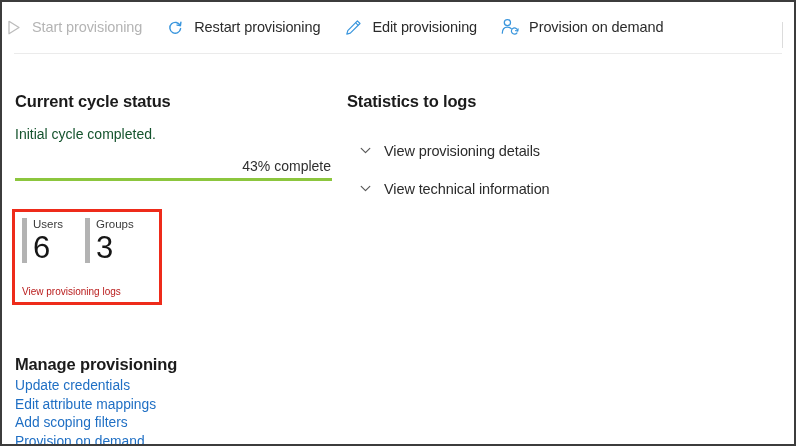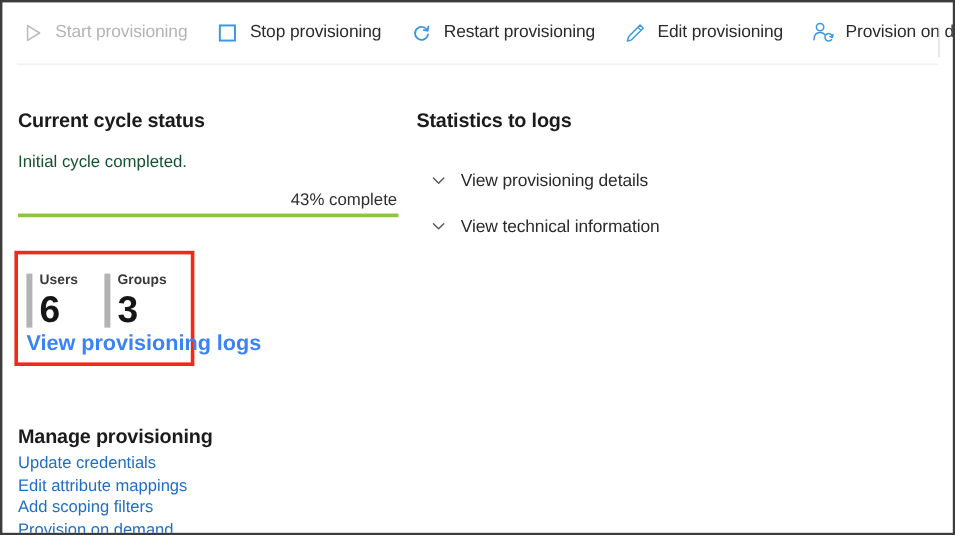--- a/index.html
+++ b/index.html
@@ -28,21 +28,20 @@
 
   
   .command-bar {
     position: absolute;
     left: 0;
     top: 2px;
     width: 792px;
     height: 46px;
     display: flex;
     align-items: center;
-    padding-left: 14px;
     box-sizing: border-box;
   }
   .cmd-sep {
     position: absolute;
     left: 12px;
     top: 51px;
     width: 768px;
     height: 1px;
     background: #ebebeb;
   }
@@ -140,23 +139,22 @@
     top: 207px;
     width: 150px;
     height: 96px;
     border: 3px solid #ee2b1a;
     background: #ffffff;
     box-sizing: border-box;
   }
   #stats-inner {
     position: relative;
     height: 100%;
-    padding: 15px 0 0 7px;
+    padding: 5px 0 0 7px;
     box-sizing: border-box;
-    font-weight: bold;
   }
   .stat-tiles {
     display: flex;
     gap: 22px;
   }
   .stat-tile {
     display: flex;
     align-items: flex-start;
     gap: 6px;
   }
@@ -176,22 +174,22 @@
   .stat-value {
     font-size: 31px;
     line-height: 33px;
     color: #161616;
     letter-spacing: -0.5px;
   }
   #logs-link {
     position: absolute;
     left: 7px;
     bottom: 5px;
-    font-size: 18px;
-    color: #3b82f6;
+    font-size: 10px;
+    color: #b91c1c;
     cursor: pointer;
     white-space: nowrap;
   }
 
   
   #stats-title { left: 345px; top: 90px; }
 
   .expander {
     position: absolute;
     left: 356px;
@@ -241,28 +239,20 @@
 
     <div class="cmd-btn disabled">
       <span class="cmd-icon">
         <svg width="17" height="17" viewBox="0 0 17 17">
           <path d="M4 2.3 L14 8.5 L4 14.7 Z" fill="none" stroke="#bcbcbc" stroke-width="1.3" stroke-linejoin="round"></path>
         </svg>
       </span>
       <span class="cmd-label">Start provisioning</span>
     </div>
 
-    <div class="cmd-btn">
-      <span class="cmd-icon">
-        <svg width="17" height="17" viewBox="0 0 17 17">
-          <rect x="2.2" y="2.2" width="12.6" height="12.6" fill="none" stroke="#3a96dd" stroke-width="1.6"></rect>
-        </svg>
-      </span>
-      <span class="cmd-label">Stop provisioning</span>
-    </div>
 
     <div class="cmd-btn">
       <span class="cmd-icon">
         <svg width="17" height="17" viewBox="0 0 17 17">
           <path d="M13.2 6.6 A5.4 5.4 0 1 0 13.6 9.6" fill="none" stroke="#3a96dd" stroke-width="1.45" stroke-linecap="round"></path>
           <path d="M10.1 6.1 L13.4 6.6 L13.9 3.2" fill="none" stroke="#3a96dd" stroke-width="1.45" stroke-linecap="round" stroke-linejoin="round"></path>
         </svg>
       </span>
       <span class="cmd-label">Restart provisioning</span>
     </div>

